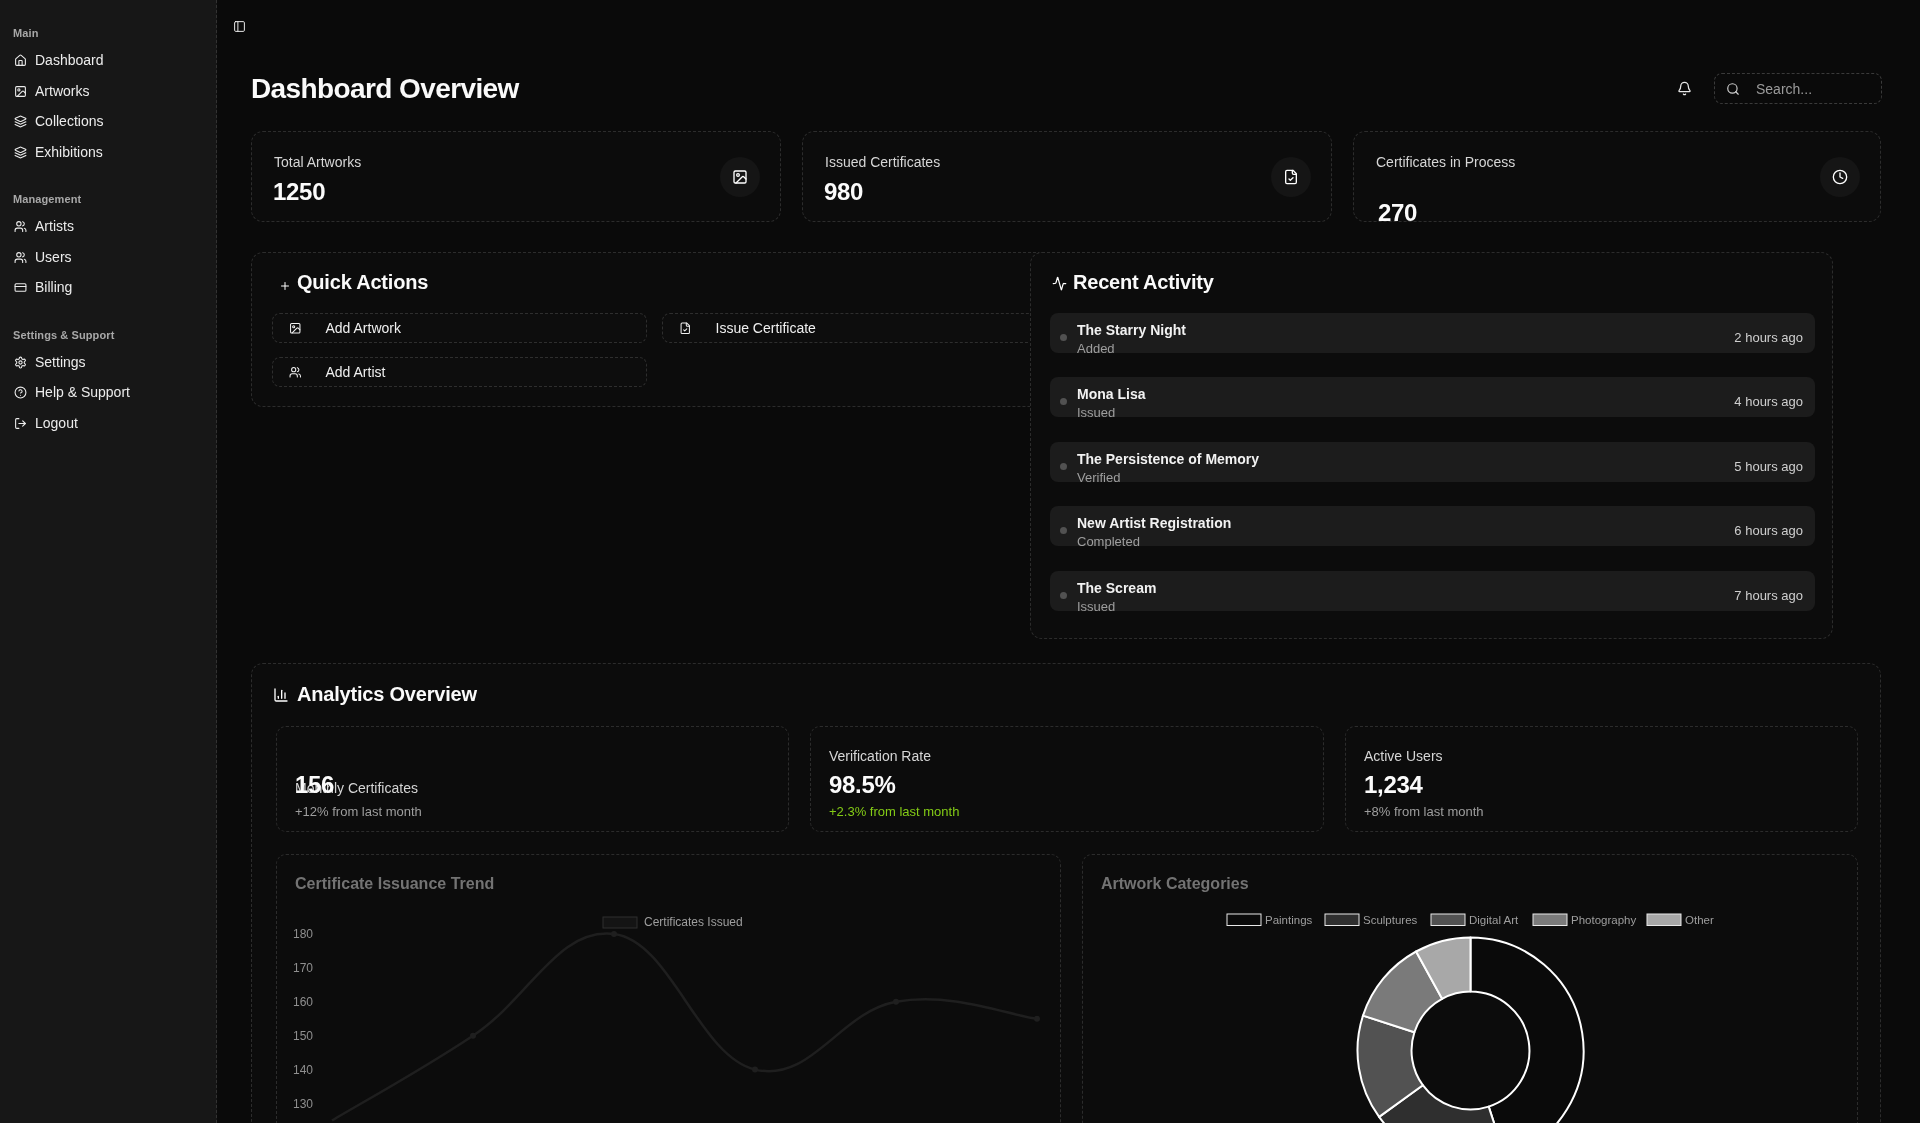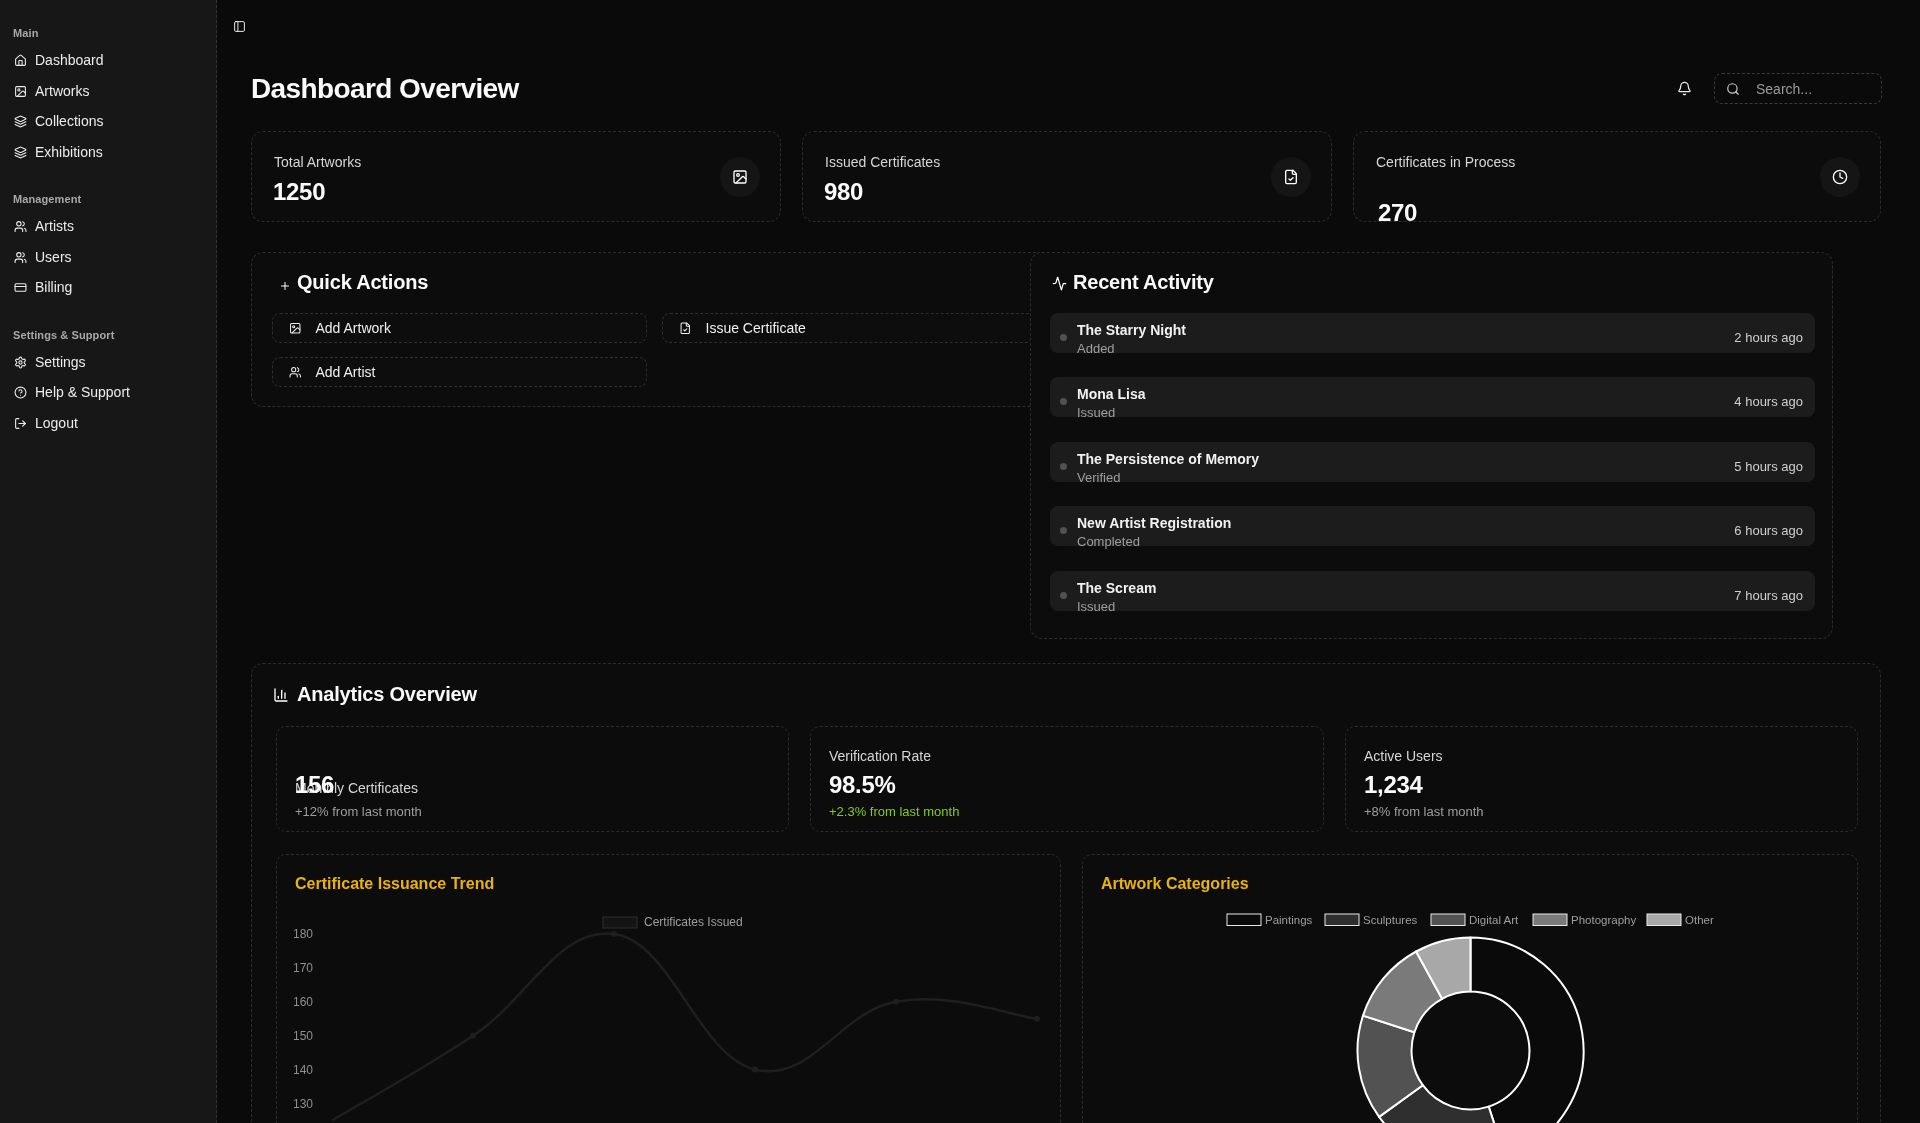--- a/index.html
+++ b/index.html
@@ -16,28 +16,28 @@
 
 .card { position:absolute; background:#0c0c0c; border:1px dashed #2c2c2c; border-radius:12px; }
 .h1 { position:absolute; left:251px; top:73px; font-size:28px; font-weight:700; color:#fafafa; letter-spacing:-.6px; }
 .statlabel { font-size:14px; color:#d6d6d6; }
 .statvalue { font-size:24px; font-weight:700; color:#fbfbfb; letter-spacing:-.3px; }
 .iconcircle { position:absolute; width:40px; height:40px; border-radius:50%; background:#151515;
   display:flex; align-items:center; justify-content:center; color:#fff; }
 .iconcircle svg { width:16px; height:16px; }
 .cardtitle { font-size:20px; font-weight:700; color:#fafafa; letter-spacing:-.2px; display:flex; align-items:center; gap:9px; }
 .qbtn { position:absolute; height:30px; border:1px dashed #2e2e2e; border-radius:8px; background:#0d0d0d;
-  display:flex; align-items:center; color:#f0f0f0; font-size:14px; font-weight:500; padding-left:16px; gap:14px; }
+  display:flex; align-items:center; color:#f0f0f0; font-size:14px; font-weight:500; padding-left:16px; gap:24px; }
 .qbtn svg { width:12.5px; height:12.5px; }
 .arow { position:absolute; left:19px; width:765px; height:40px; background:#1c1c1c; border-radius:8px; }
 .arow .dot { position:absolute; left:10px; top:21px; width:7px; height:7px; border-radius:50%; background:#515151; }
 .arow .t1 { position:absolute; left:27px; top:9px; font-size:14px; font-weight:700; color:#f2f2f2; }
 .arow .t2 { position:absolute; left:27px; top:28px; font-size:13px; color:#9e9e9e; }
 .arow .tm { position:absolute; right:12px; top:17px; font-size:13px; color:#cfcfcf; }
-.chtitle { position:absolute; left:18px; top:20px; font-size:16px; font-weight:700; color:#eab308; }
+.chtitle { position:absolute; left:18px; top:20px; font-size:16px; font-weight:700; color:#737373; }
 </style>
 </head>
 <body>
 <div id="page">
 
 <div id="sidebar">
   <div class="glabel" style="top:27px;">Main</div>
   <div class="sitem" style="top:52px;">
         <svg viewBox="0 0 24 24" fill="none" stroke="currentColor" stroke-width="2" stroke-linecap="round" stroke-linejoin="round" width="100%" height="100%">
           <path d="M15 21v-8a1 1 0 0 0-1-1h-4a1 1 0 0 0-1 1v8"></path>

